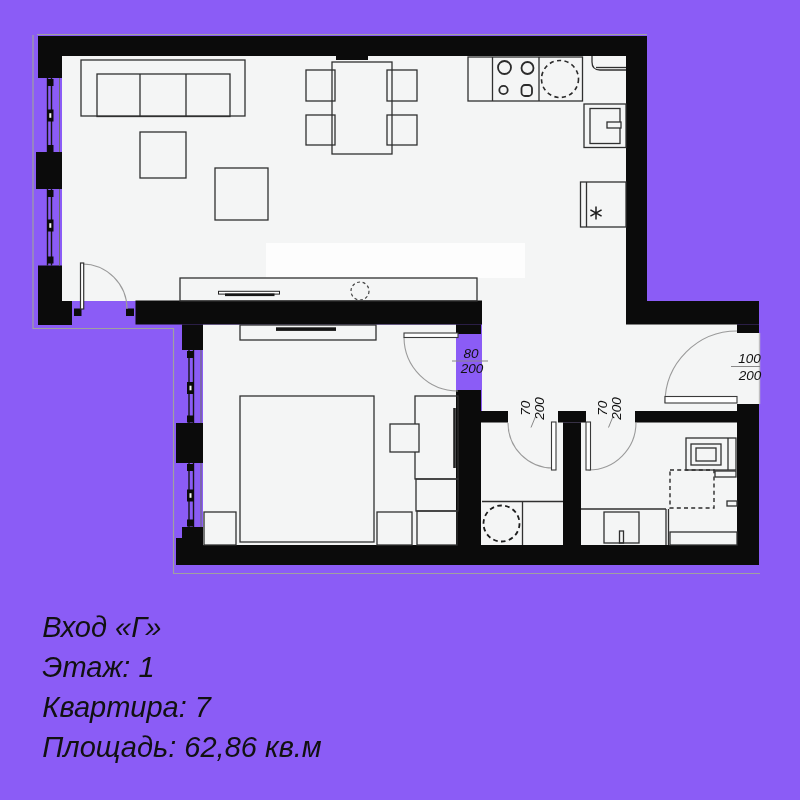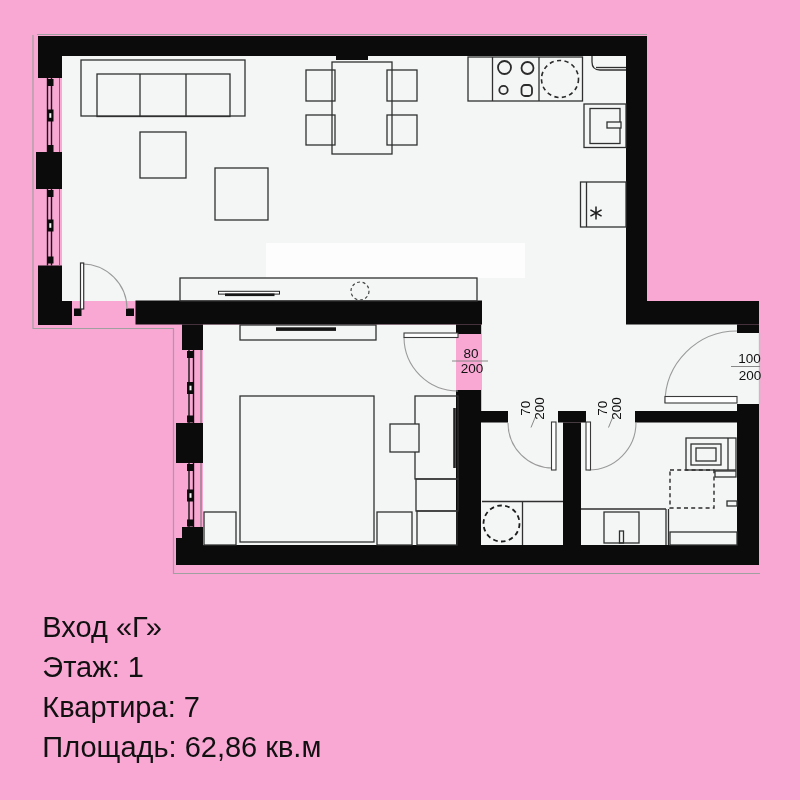--- a/index.html
+++ b/index.html
@@ -1,16 +1,16 @@
 <!DOCTYPE html>
 <html><head>
 <meta charset="utf-8">
 <style>
   html,body{margin:0;padding:0;background:#ffffff;}
-  .page{position:relative;width:800px;height:800px;background:#f9a8d4;font-family:"Liberation Sans",sans-serif;}
+  .page{position:relative;width:800px;height:800px;background:#8b5cf6;font-family:"Liberation Sans",sans-serif;font-style:italic;}
   svg{position:absolute;left:0;top:0;}
 </style>
 </head>
 <body>
 <div class="page">
 <svg width="800" height="800" viewBox="0 0 800 800">
 
   <g fill="#f4f5f5" stroke="none">
     <rect x="62" y="56" width="564" height="245"></rect>
     <rect x="482" y="301" width="255" height="121.5"></rect>

